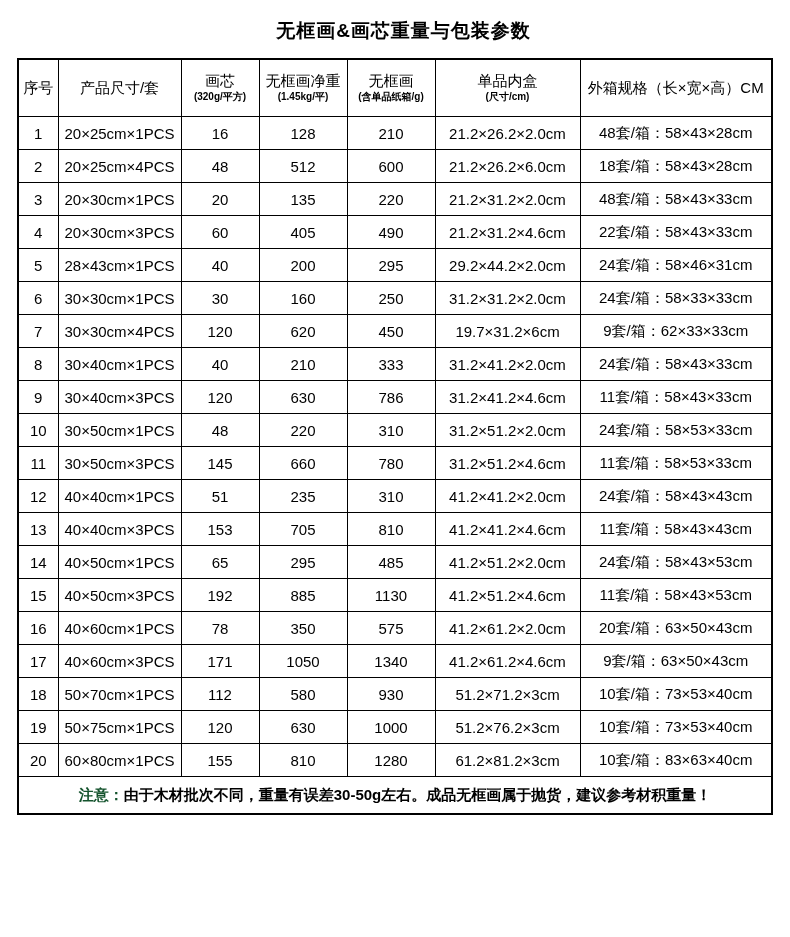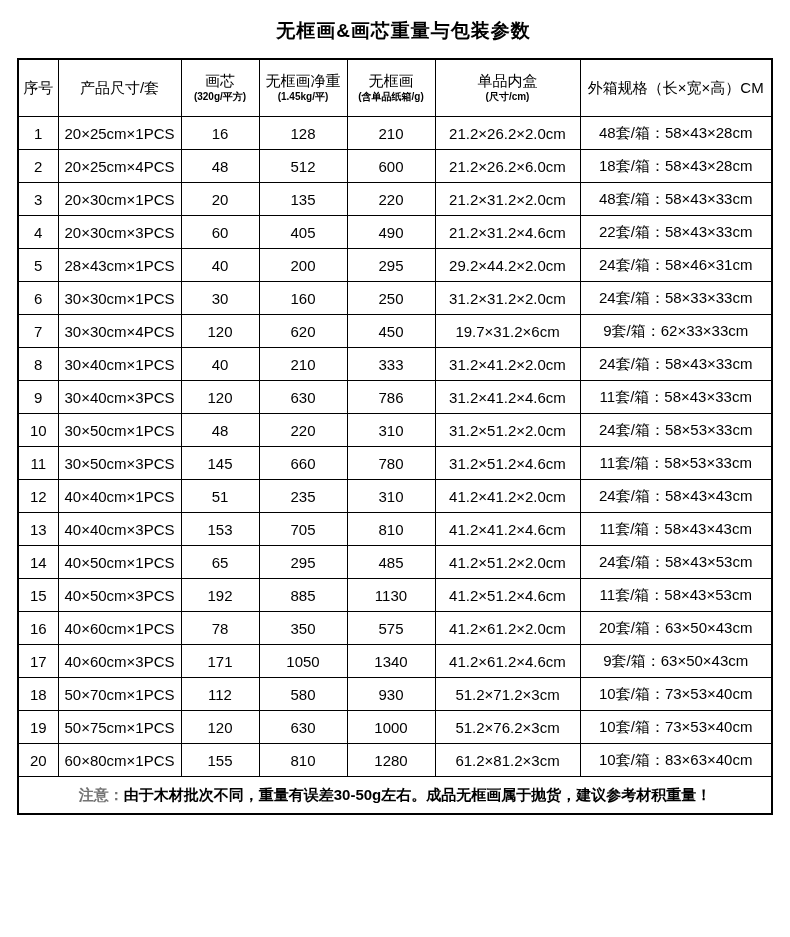--- a/index.html
+++ b/index.html
@@ -287,19 +287,19 @@
           <td>155</td>
           <td>810</td>
           <td>1280</td>
           <td>61.2×81.2×3cm</td>
           <td>10套/箱：83×63×40cm</td>
         </tr>
       </tbody>
     <tfoot>
       <tr>
         <td colspan="7" class="note-cell">
-          <span class="note-label" id="note-label" style="color: #737373;">注意：</span><span class="note-text">由于木材批次不同，重量有误差30-50g左右。成品无框画属于抛货，建议参考材积重量！</span>
+          <span class="note-label" id="note-label" style="color: #14532d;">注意：</span><span class="note-text">由于木材批次不同，重量有误差30-50g左右。成品无框画属于抛货，建议参考材积重量！</span>
         </td>
       </tr>
     </tfoot>
   </table>
 
 </div>
 
 </body></html>

